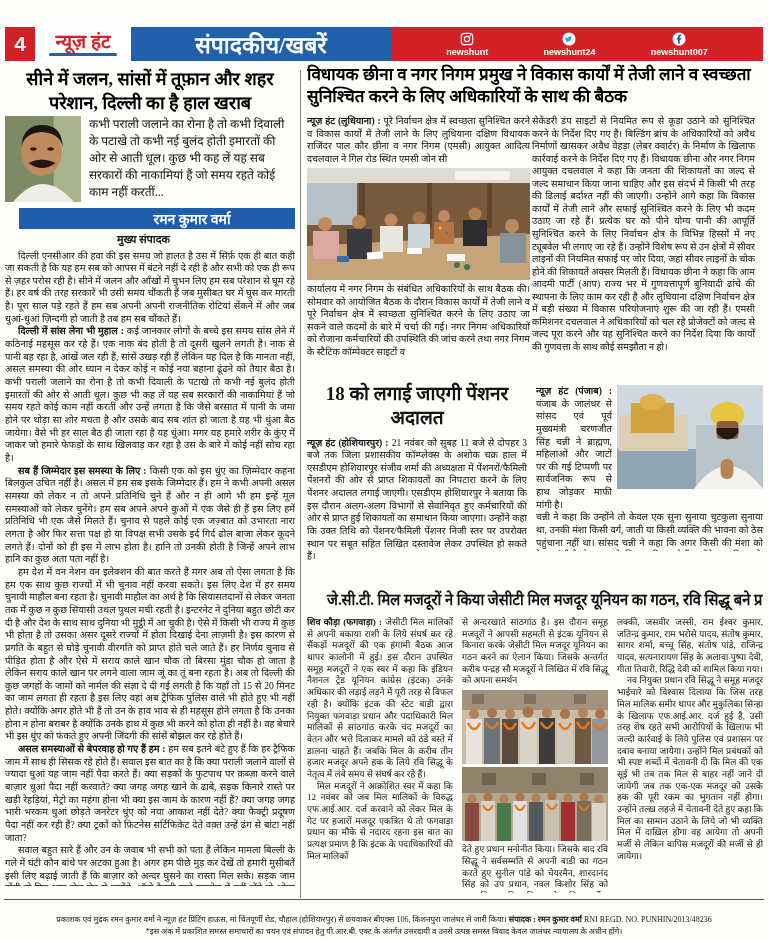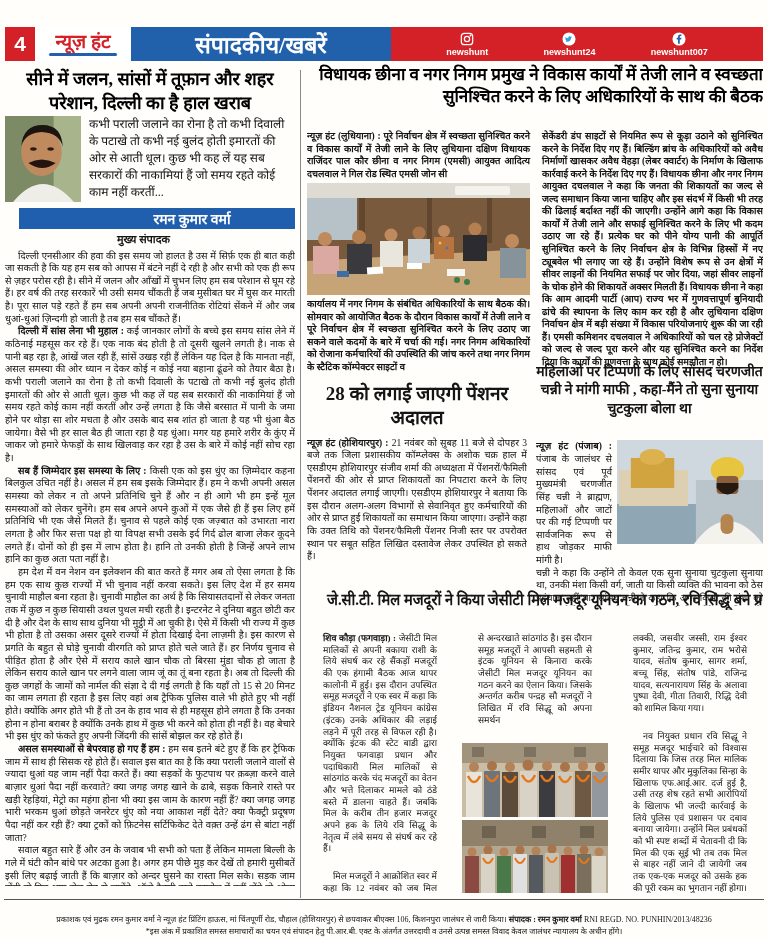--- a/index.html
+++ b/index.html
@@ -29,43 +29,43 @@
   .edphoto svg,.lphoto svg,.chphoto svg,.jphoto svg{width:100%;height:100%;display:block;}
   .edintro p{margin:0;font-size:12px;line-height:1.42;}
   .abar{margin-top:6px;margin-left:14px;background:#1f5fae;height:21px;display:flex;align-items:center;justify-content:center;text-align:center;}
   .abar span{color:#fff;font-size:14px;font-weight:bold;padding-left:70px;}
   .atitle{text-align:left;padding-left:112px;font-size:11px;margin-top:2px;font-weight:bold;}
   .edbody{margin-top:4px;height:636px;overflow:hidden;text-align:justify;font-size:9.6px;line-height:1.32;}
   .edbody p{margin:0;text-indent:13px;}
   .vline{position:absolute;left:300px;top:70px;width:1px;height:828px;background:#8a8a8a;}
   
   .lead{position:absolute;left:307px;top:64px;width:456px;}
-  .lead h2{margin:0;font-size:17px;line-height:1.3;font-weight:bold;text-align:right;color:#000;
+  .lead h2{margin:0;font-size:17px;line-height:1.3;font-weight:bold;text-align:left;color:#000;
            max-height:46px;overflow:hidden;}
-  .lcols{display:flex;gap:12px;margin-top:22px;height:258px;overflow:hidden;font-weight:bold;}
+  .lcols{display:flex;gap:2px;margin-top:7px;height:258px;overflow:hidden;}
   .lc{width:223px;font-size:9.5px;line-height:1.32;text-align:justify;}
   .lc p{margin:0;}
   .lphoto{width:223px;height:112px;margin:3px 0;}
   
   .pension{position:absolute;left:307px;top:382px;width:220px;}
   .pension h3{margin:0;font-size:19px;line-height:1.25;font-weight:bold;text-align:center;}
   .pension .pbody{margin:7px 0 0;font-size:9.5px;line-height:1.33;text-align:justify;height:152px;overflow:hidden;}
   
   .channi{position:absolute;left:536px;top:363px;width:227px;}
   .channi h3{margin:0;font-size:14px;line-height:1.32;font-weight:bold;text-align:center;max-height:58px;overflow:hidden;}
   .chbody{margin-top:22px;font-size:9.5px;line-height:1.33;text-align:justify;height:166px;overflow:hidden;}
   .chphoto{float:right;width:146px;height:104px;margin:0 0 3px 5px;}
   .chbody p{margin:0;}
   
   .jct{position:absolute;left:307px;top:588px;width:456px;}
   .jct h3{margin:0;font-size:16px;font-weight:bold;text-align:center;white-space:nowrap;overflow:hidden;}
   .jct h3 span{display:inline-block;white-space:nowrap;}
   .jcols{display:flex;gap:9px;margin-top:7px;height:276px;overflow:hidden;}
   .jc{width:146px;font-size:9px;line-height:1.3;text-align:justify;}
-  .jc p{margin:16px;}
+  .jc p{margin:0;}
   .jc .ind{text-indent:10px;}
   .jphoto{width:146px;height:74px;margin:3px 0;}
   
   .pgfooter{position:absolute;left:4px;top:899px;width:760px;border-top:1px solid #555;
             padding-top:14px;text-align:center;font-size:8px;line-height:1.5;}
   .pgfooter b{font-weight:bold;}
 </style>
 </head>
 <body>
 
@@ -184,26 +184,25 @@
         </div>
         <p>कार्यालय में नगर निगम के संबंधित अधिकारियों के साथ बैठक की। सोमवार को आयोजित बैठक के दौरान विकास कार्यों में तेजी लाने व पूरे निर्वाचन क्षेत्र में स्वच्छता सुनिश्चित करने के लिए उठाए जा सकने वाले कदमों के बारे में चर्चा की गई। नगर निगम अधिकारियों को रोजाना कर्मचारियों की उपस्थिति की जांच करने तथा नगर निगम के स्टैटिक कॉम्पेक्टर साइटों व</p>
       </div>
       <div class="lc">
         <p>सेकेंडरी डंप साइटों से नियमित रूप से कूड़ा उठाने को सुनिश्चित करने के निर्देश दिए गए हैं। बिल्डिंग ब्रांच के अधिकारियों को अवैध निर्माणों खासकर अवैध वेहड़ा (लेबर क्वार्टर) के निर्माण के खिलाफ कार्रवाई करने के निर्देश दिए गए हैं। विधायक छीना और नगर निगम आयुक्त दचलवाल ने कहा कि जनता की शिकायतों का जल्द से जल्द समाधान किया जाना चाहिए और इस संदर्भ में किसी भी तरह की ढिलाई बर्दाश्त नहीं की जाएगी। उन्होंने आगे कहा कि विकास कार्यों में तेजी लाने और सफाई सुनिश्चित करने के लिए भी कदम उठाए जा रहे हैं। प्रत्येक घर को पीने योग्य पानी की आपूर्ति सुनिश्चित करने के लिए निर्वाचन क्षेत्र के विभिन्न हिस्सों में नए ट्यूबवेल भी लगाए जा रहे हैं। उन्होंने विशेष रूप से उन क्षेत्रों में सीवर लाइनों की नियमित सफाई पर जोर दिया, जहां सीवर लाइनों के चोक होने की शिकायतें अक्सर मिलती हैं। विधायक छीना ने कहा कि आम आदमी पार्टी (आप) राज्य भर में गुणवत्तापूर्ण बुनियादी ढांचे की स्थापना के लिए काम कर रही है और लुधियाना दक्षिण निर्वाचन क्षेत्र में बड़ी संख्या में विकास परियोजनाएं शुरू की जा रही हैं। एमसी कमिशनर दचलवाल ने अधिकारियों को चल रहे प्रोजेक्टों को जल्द से जल्द पूरा करने और यह सुनिश्चित करने का निर्देश दिया कि कार्यों की गुणवत्ता के साथ कोई समझौता न हो।</p>
       </div>
     </div>
   </div>
 
   <div class="pension">
-    <h3>28 को लगाई जाएगी पेंशनर अदालत</h3>
+    <h3>18 को लगाई जाएगी पेंशनर अदालत</h3>
     <p class="pbody"><b>न्यूज़ हंट (होशियारपुर) :</b> <span>21 नवंबर को सुबह 11 बजे से दोपहर 3 बजे तक जिला प्रशासकीय कॉम्प्लेक्स के अशोक चक्र हाल में एसडीएम होशियारपुर संजीव शर्मा की अध्यक्षता में पेंशनरों/फैमिली पेंशनरों की ओर से प्राप्त शिकायतों का निपटारा करने के लिए पेंशनर अदालत लगाई जाएगी। एसडीएम होशियारपुर ने बताया कि इस दौरान अलग-अलग विभागों से सेवानिवृत हुए कर्मचारियों की ओर से प्राप्त हुई शिकायतों का समाधान किया जाएगा। उन्होंने कहा कि उक्त तिथि को पेंशनर/फैमिली पेंशनर निजी स्तर पर उपरोक्त स्थान पर सबूत सहित लिखित दस्तावेज लेकर उपस्थित हो सकते हैं।</span></p>
   </div>
 
   <div class="channi">
-    <h3>महिलाओं पर टिप्पणी के लिए सांसद चरणजीत चन्नी ने मांगी माफी , कहा-मैंने तो सुना सुनाया चुटकुला बोला था</h3>
     <div class="chbody">
       <div class="chphoto">
         <svg viewBox="0 0 148 104" preserveAspectRatio="none">
           <rect width="148" height="104" fill="#cfd8de"></rect>
           <rect y="64" width="148" height="40" fill="#8fa7b5"></rect>
           <rect x="2" y="30" width="70" height="36" fill="#ddd0b2"></rect>
           <rect x="14" y="18" width="44" height="30" fill="#d2a440"></rect>
           <ellipse cx="36" cy="17" rx="13" ry="8" fill="#dcb14e"></ellipse>
           <rect x="80" y="40" width="68" height="64" fill="#b9c4cb"></rect>
           <ellipse cx="112" cy="30" rx="17" ry="13" fill="#e8c53e"></ellipse>

